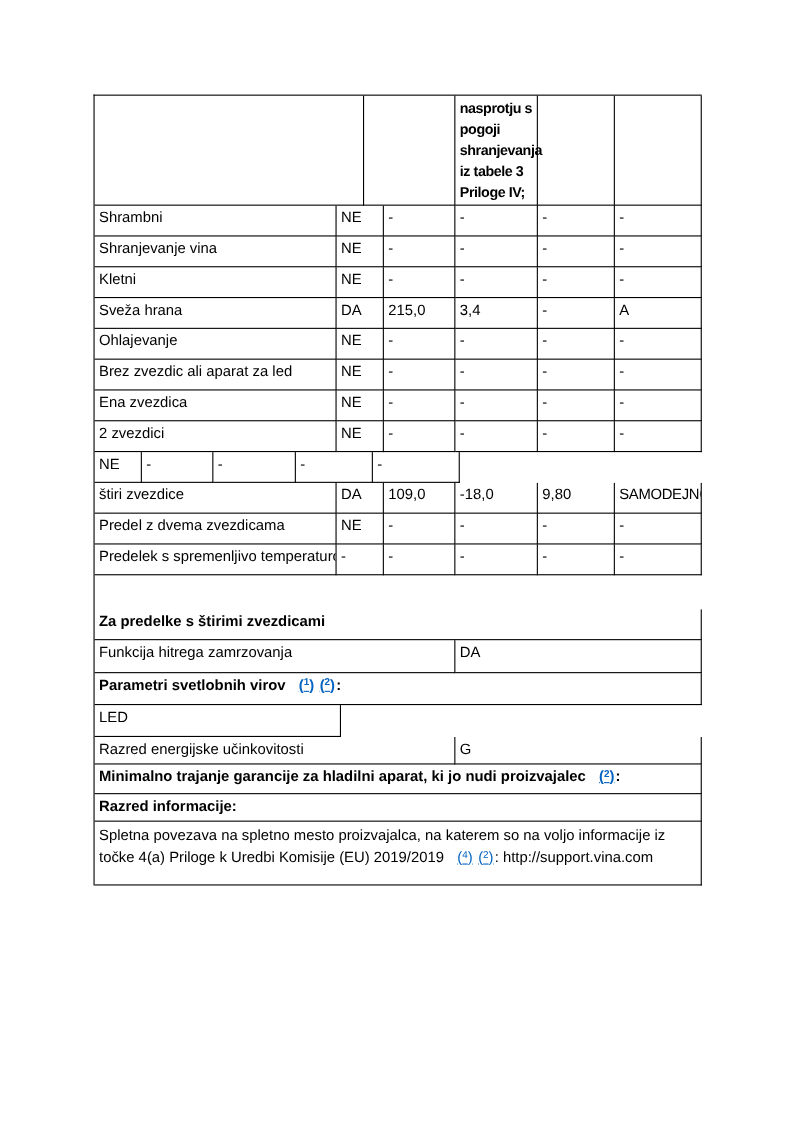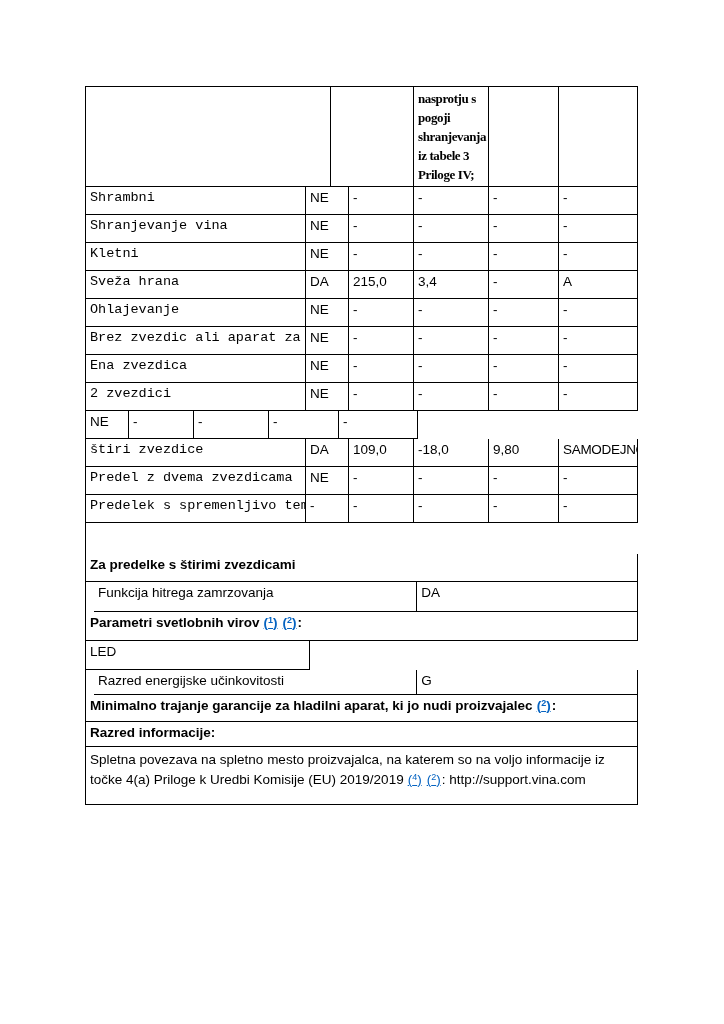--- a/index.html
+++ b/index.html
@@ -30,47 +30,47 @@
     box-sizing:border-box;
     border-right:1px solid #000;
     border-bottom:1px solid #000;
     padding:2px 3px 0 4px;
     overflow:hidden;
   }
   
   .header-row{height:100px;}
   .hc1{width:245px;}
   .hc2{width:83px;}
-  .hc3{width:75px;font-weight:bold;font-size:13px;line-height:19px;letter-spacing:-0.4px;overflow:visible;font-family:Liberation Serif, serif;}
+  .hc3{width:75px;font-weight:bold;font-size:13px;line-height:19px;letter-spacing:-0.4px;overflow:visible;}
   .hc4{width:70px;}
   .hc5{width:79px;}
   
   .body-row{height:28px;}
-  .bc1{width:220px;white-space:nowrap;font-family:Liberation Mono, monospace;}
+  .bc1{width:220px;white-space:nowrap;}
   .bc2{width:43px;}
   .bc3{width:65px;}
   .bc4{width:75px;}
   .bc5{width:70px;}
   .bc6{width:79px;letter-spacing:-0.3px;}
   
   .full{width:552px;}
-  .half-l{width:328px;white-space:nowrap;margin-left:8px;}
+  .half-l{width:328px;white-space:nowrap;}
   .half-r{width:224px;}
   .bold{font-weight:bold;}
   .h28{height:28px;margin-top:31px;}.h30{height:30px;}.h29{height:29px;}
   .h25{height:25px;}.h27{height:27px;}.h58{height:58px;}
   .wrap2{white-space:normal;line-height:20px;padding-top:3px;}
   .fnlinks{white-space:nowrap;}
   .fnlinks a{
     color:var(--link,#0563C1);
     text-decoration:underline;
     cursor:pointer;
   }
   .fnlinks a + a{margin-left:5px;}
-  .fnlinks{margin-left:4px;margin-right:1px;}
+  .fnlinks{margin-left:12px;margin-right:1px;}
   sup{font-size:9px;line-height:0;vertical-align:4px;}
 </style>
 </head>
 <body>
 
 <div class="page">
   <div class="doc-table">
 
     <div class="row header-row">
       <div class="cell hc1"></div>

